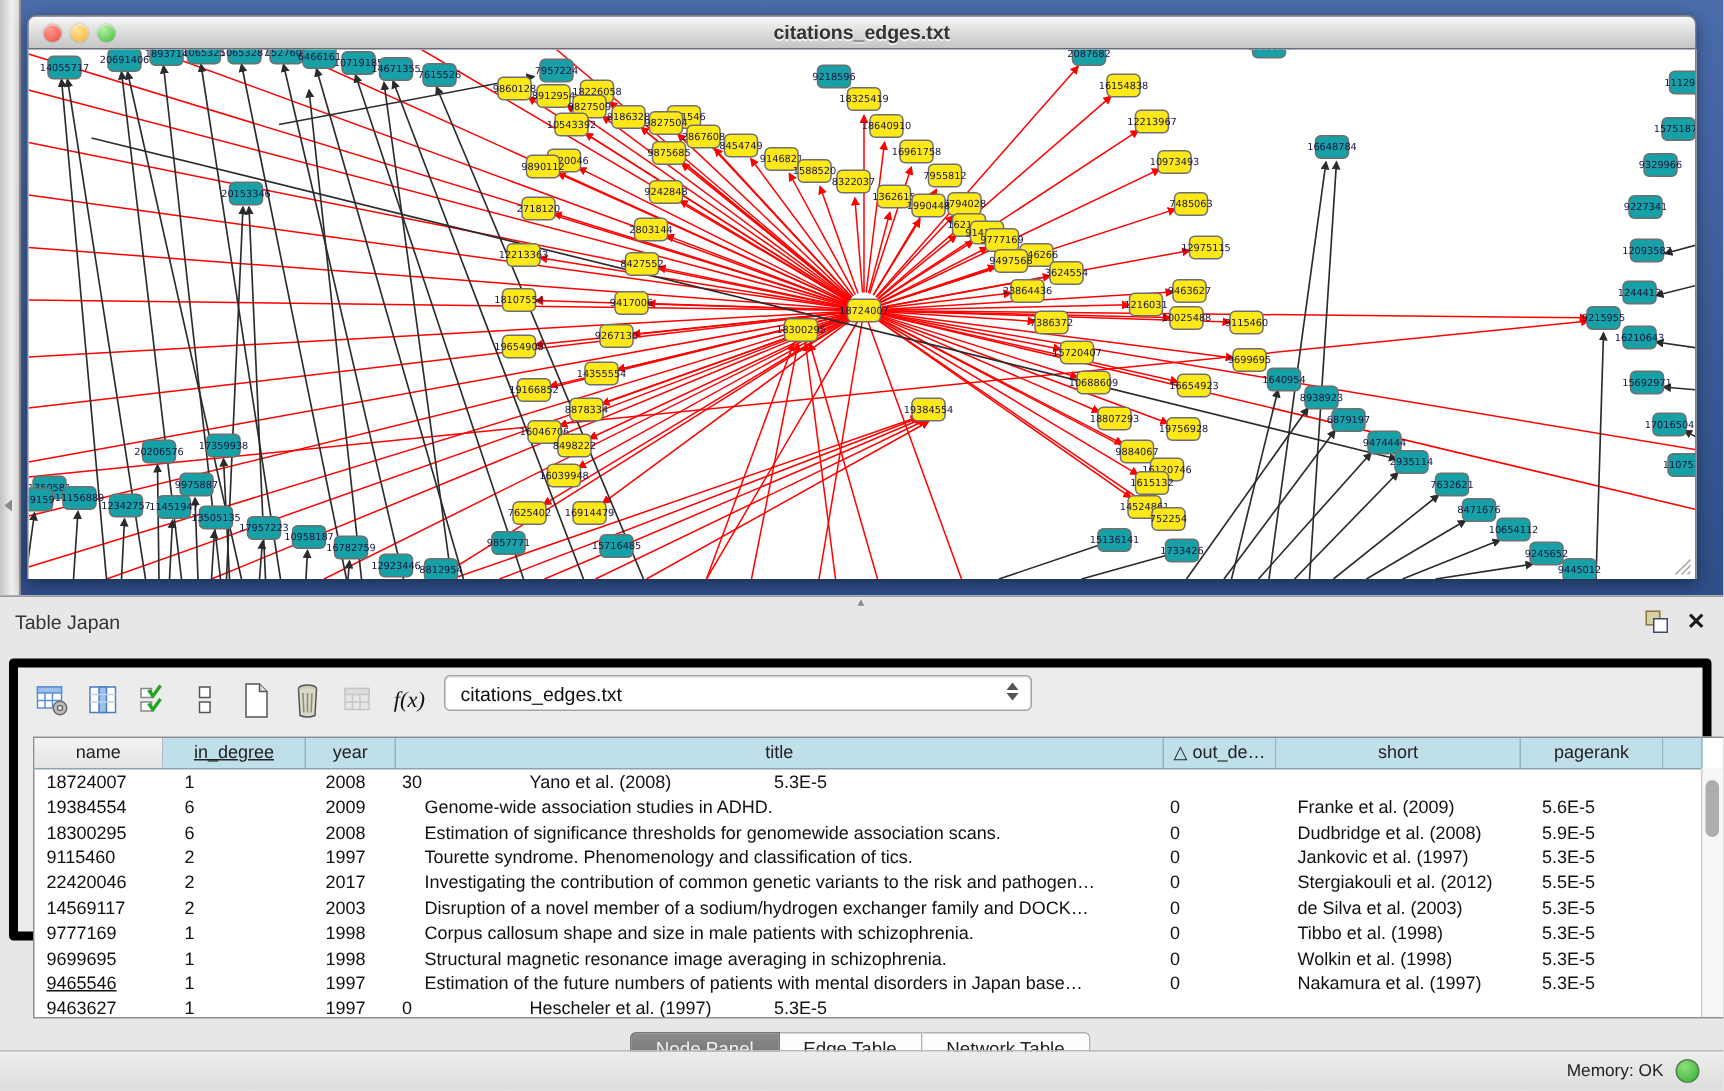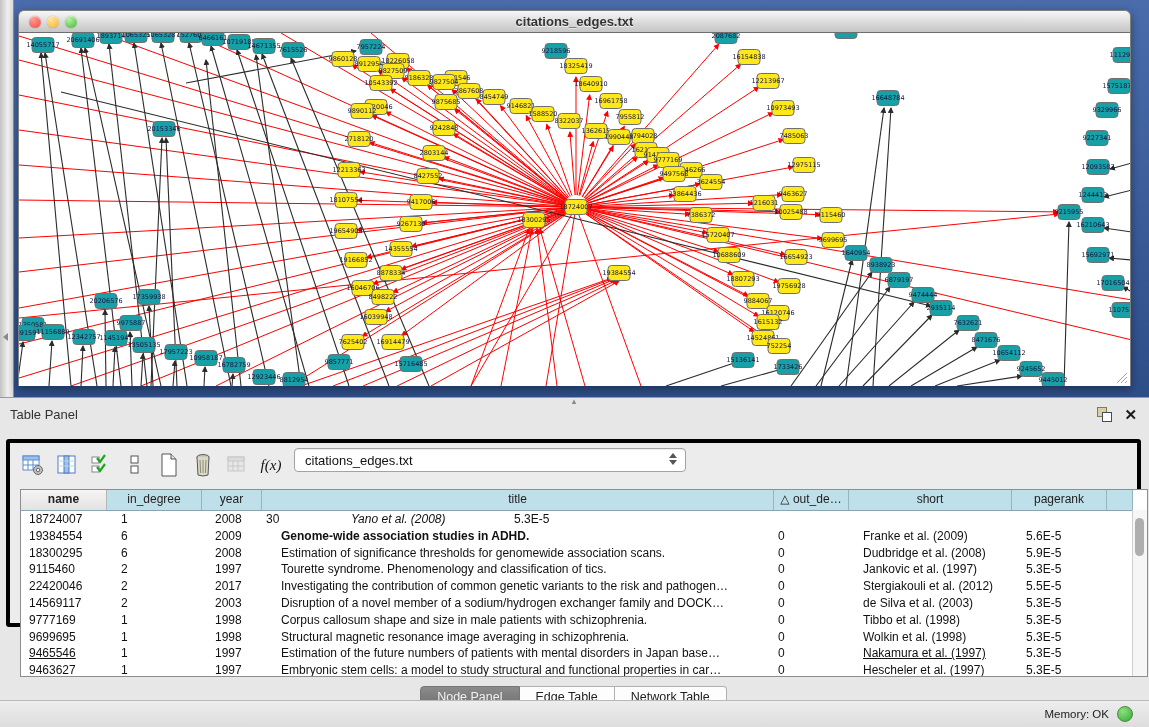--- a/index.html
+++ b/index.html
@@ -21,33 +21,33 @@
   .panel-header{position:relative;height:36px;background:#e7e7e7;border-top:1px solid #9a9a9a;}
   .panel-title{position:absolute;left:10px;top:9px;font-size:13px;color:#333;}
   .ph-icons{position:absolute;right:12px;top:9px;display:flex;align-items:center;gap:12px;}
   .float-ic{position:relative;width:15px;height:15px;}
   .float-ic .sq1{position:absolute;left:0;top:0;width:8px;height:8px;border:1px solid #8c7a45;background:#d9cfa6;}
   .float-ic .sq2{position:absolute;left:5px;top:5px;width:8px;height:8px;border:1px solid #3e4c66;background:#fff;}
   .close-x{font-size:15px;font-weight:bold;color:#1a1a1a;line-height:15px;}
   .split-handle{position:absolute;left:568px;top:0px;width:12px;height:6px;color:#8a8a8a;font-size:9px;line-height:6px;text-align:center;}
   
   .panel-body{position:relative;height:266px;background:#e7e7e7;}
-  .container{position:absolute;left:6px;top:5px;width:1135px;height:188px;border:4px solid #000000;border-radius:3px;background:#ececec;box-sizing:border-box;}
+  .container{position:absolute;left:6px;top:5px;width:1135px;height:188px;border:6px solid #000000;border-radius:3px;background:#ececec;box-sizing:border-box;}
   .toolbar{position:absolute;left:8px;top:6px;height:32px;display:flex;align-items:center;}
   .tbtn{width:30px;height:28px;display:flex;align-items:center;justify-content:center;margin-right:4px;border-radius:3px;}
   .fx{font-family:"Liberation Serif",serif;font-style:italic;font-size:15px;color:#111;}
   .combo{position:absolute;left:284px;top:5px;width:392px;height:24px;background:#fff;border:1px solid #a3a3a3;border-radius:4px;box-shadow:inset 0 1px 1px rgba(0,0,0,.08);box-sizing:border-box;}
   .combo-text{position:absolute;left:10px;top:4px;font-size:13px;color:#111;}
   .stepper{position:absolute;right:8px;top:4px;display:flex;flex-direction:column;gap:2px;}
   .stepper .up{width:0;height:0;border-left:4px solid transparent;border-right:4px solid transparent;border-bottom:5px solid #555;}
   .stepper .dn{width:0;height:0;border-left:4px solid transparent;border-right:4px solid transparent;border-top:5px solid #555;}
   .tablebox{position:absolute;left:10px;top:46px;width:1128px;height:188px;border:1px solid #8e8e8e;background:#fff;box-sizing:border-box;overflow:hidden;}
   .thead{display:flex;height:20px;border-bottom:1px solid #8aa5b0;}
   .th{box-sizing:border-box;height:20px;line-height:19px;font-size:12px;color:#222;text-align:center;background:#bfdfeb;border-right:1px solid #96b4c0;overflow:hidden;white-space:nowrap;}
-  .th.gray{background:linear-gradient(#f4f4f4,#e3e3e3);border-right:1px solid #b5b5b5;font-weight:bold;}
+  .th.gray{background:linear-gradient(#f4f4f4,#e3e3e3);border-right:1px solid #b5b5b5;}
   .trow{display:flex;height:16.8px;line-height:16.8px;font-size:12px;color:#111;}
   .td{box-sizing:border-box;overflow:hidden;white-space:nowrap;}
   .vscroll{position:absolute;right:0;top:20px;bottom:0;width:14px;background:#f6f6f6;border-left:1px solid #d0d0d0;}
   .vthumb{position:absolute;left:2px;top:8px;width:9px;height:38px;background:#aeaeae;border-radius:5px;}
   .tabs{position:absolute;left:0;right:0;top:243px;height:22px;display:flex;justify-content:center;}
   .tab{height:21px;line-height:21px;padding:0 16px;font-size:12.5px;background:#fdfdfd;border:1px solid #b0b0b0;border-left:none;color:#222;}
   .tab:first-child{border-left:1px solid #b0b0b0;border-radius:4px 0 0 4px;}
   .tab:last-child{border-radius:0 4px 4px 0;}
   .tab.sel{background:linear-gradient(#8b8b8b,#6e6e6e);color:#f0f0f0;border-color:#767676;}
   
@@ -739,21 +739,21 @@
         </svg>
       <svg class="grip" viewBox="0 0 14 14">
         <path d="M13 3 L3 13 M13 7 L7 13 M13 11 L11 13" stroke="#777" stroke-width="1" fill="none"></path>
       </svg>
     </div>
   </div>
 </div>
 
 <div class="panel-header">
   <div class="split-handle">▴</div>
-  <div class="panel-title">Table Panel</div>
+  <div class="panel-title">Table Japan</div>
   <div class="ph-icons">
     <div class="float-ic">
         <div class="sq1"></div>
         <div class="sq2"></div>
       </div>
     <div class="close-x">✕</div>
   </div>
 </div>
 
 <div class="panel-body">
@@ -816,43 +816,43 @@
     <div class="combo">
       <span class="combo-text">citations_edges.txt</span>
       <span class="stepper">
           <span class="up"></span>
           <span class="dn"></span>
         </span>
     </div>
     <div class="tablebox">
       <div class="thead" id="thead">
           <div class="th gray" style="width: 86px;">name</div>
-          <div class="th" style="width: 95px;">in_degree</div>
+          <div class="th" style="width: 95px; text-decoration: underline;">in_degree</div>
           <div class="th" style="width: 60px;">year</div>
           <div class="th" style="width: 512px;">title</div>
           <div class="th" style="width: 75px;">△ out_de…</div>
           <div class="th" style="width: 163px;">short</div>
           <div class="th" style="width: 95px;">pagerank</div>
           <div class="th" style="width: 26px;"></div>
         </div>
       <div id="tbody">
           <div class="trow">
             <div class="td" style="width: 86px; padding-left: 8px;">18724007</div>
             <div class="td" style="width: 95px; padding-left: 14px;">1</div>
             <div class="td" style="width: 60px; padding-left: 13px;">2008</div>
             <div class="td" style="width: 75px; padding-left: 4px;">30</div>
-            <div class="td" style="width: 163px; padding-left: 14px; font-style: italic;">Yano et al. (2008)</div>
+            <div class="td" style="width: 163px; padding-left: 14px;">Yano et al. (2008)</div>
             <div class="td" style="width: 95px; padding-left: 14px;">5.3E-5</div>
             <div class="td" style="width: 26px; padding-left: 0px;"></div>
           </div>
           <div class="trow">
             <div class="td" style="width: 86px; padding-left: 8px;">19384554</div>
             <div class="td" style="width: 95px; padding-left: 14px;">6</div>
             <div class="td" style="width: 60px; padding-left: 13px;">2009</div>
-            <div class="td" style="width: 512px; padding-left: 19px; font-weight: bold;">Genome-wide association studies in ADHD.</div>
+            <div class="td" style="width: 512px; padding-left: 19px;">Genome-wide association studies in ADHD.</div>
             <div class="td" style="width: 75px; padding-left: 4px;">0</div>
             <div class="td" style="width: 163px; padding-left: 14px;">Franke et al. (2009)</div>
             <div class="td" style="width: 95px; padding-left: 14px;">5.6E-5</div>
             <div class="td" style="width: 26px; padding-left: 0px;"></div>
           </div>
           <div class="trow">
             <div class="td" style="width: 86px; padding-left: 8px;">18300295</div>
             <div class="td" style="width: 95px; padding-left: 14px;">6</div>
             <div class="td" style="width: 60px; padding-left: 13px;">2008</div>
             <div class="td" style="width: 512px; padding-left: 19px;">Estimation of significance thresholds for genomewide association scans.</div>
@@ -910,29 +910,28 @@
             <div class="td" style="width: 163px; padding-left: 14px;">Wolkin et al. (1998)</div>
             <div class="td" style="width: 95px; padding-left: 14px;">5.3E-5</div>
             <div class="td" style="width: 26px; padding-left: 0px;"></div>
           </div>
           <div class="trow">
             <div class="td" style="width: 86px; padding-left: 8px; text-decoration: underline;">9465546</div>
             <div class="td" style="width: 95px; padding-left: 14px;">1</div>
             <div class="td" style="width: 60px; padding-left: 13px;">1997</div>
             <div class="td" style="width: 512px; padding-left: 19px;">Estimation of the future numbers of patients with mental disorders in Japan base…</div>
             <div class="td" style="width: 75px; padding-left: 4px;">0</div>
-            <div class="td" style="width: 163px; padding-left: 14px; text-decoration: underline;">Nakamura et al. (1997)</div>
+            <div class="td" style="width: 163px; padding-left: 14px;">Nakamura et al. (1997)</div>
             <div class="td" style="width: 95px; padding-left: 14px;">5.3E-5</div>
             <div class="td" style="width: 26px; padding-left: 0px;"></div>
           </div>
           <div class="trow">
             <div class="td" style="width: 86px; padding-left: 8px;">9463627</div>
             <div class="td" style="width: 95px; padding-left: 14px;">1</div>
             <div class="td" style="width: 60px; padding-left: 13px;">1997</div>
-            <div class="td" style="width: 512px; padding-left: 19px;">Embryonic stem cells: a model to study structural and functional properties in car…</div>
             <div class="td" style="width: 75px; padding-left: 4px;">0</div>
             <div class="td" style="width: 163px; padding-left: 14px;">Hescheler et al. (1997)</div>
             <div class="td" style="width: 95px; padding-left: 14px;">5.3E-5</div>
             <div class="td" style="width: 26px; padding-left: 0px;"></div>
           </div>
         </div>
       <div class="vscroll">
           <div class="vthumb"></div>
         </div>
     </div>

